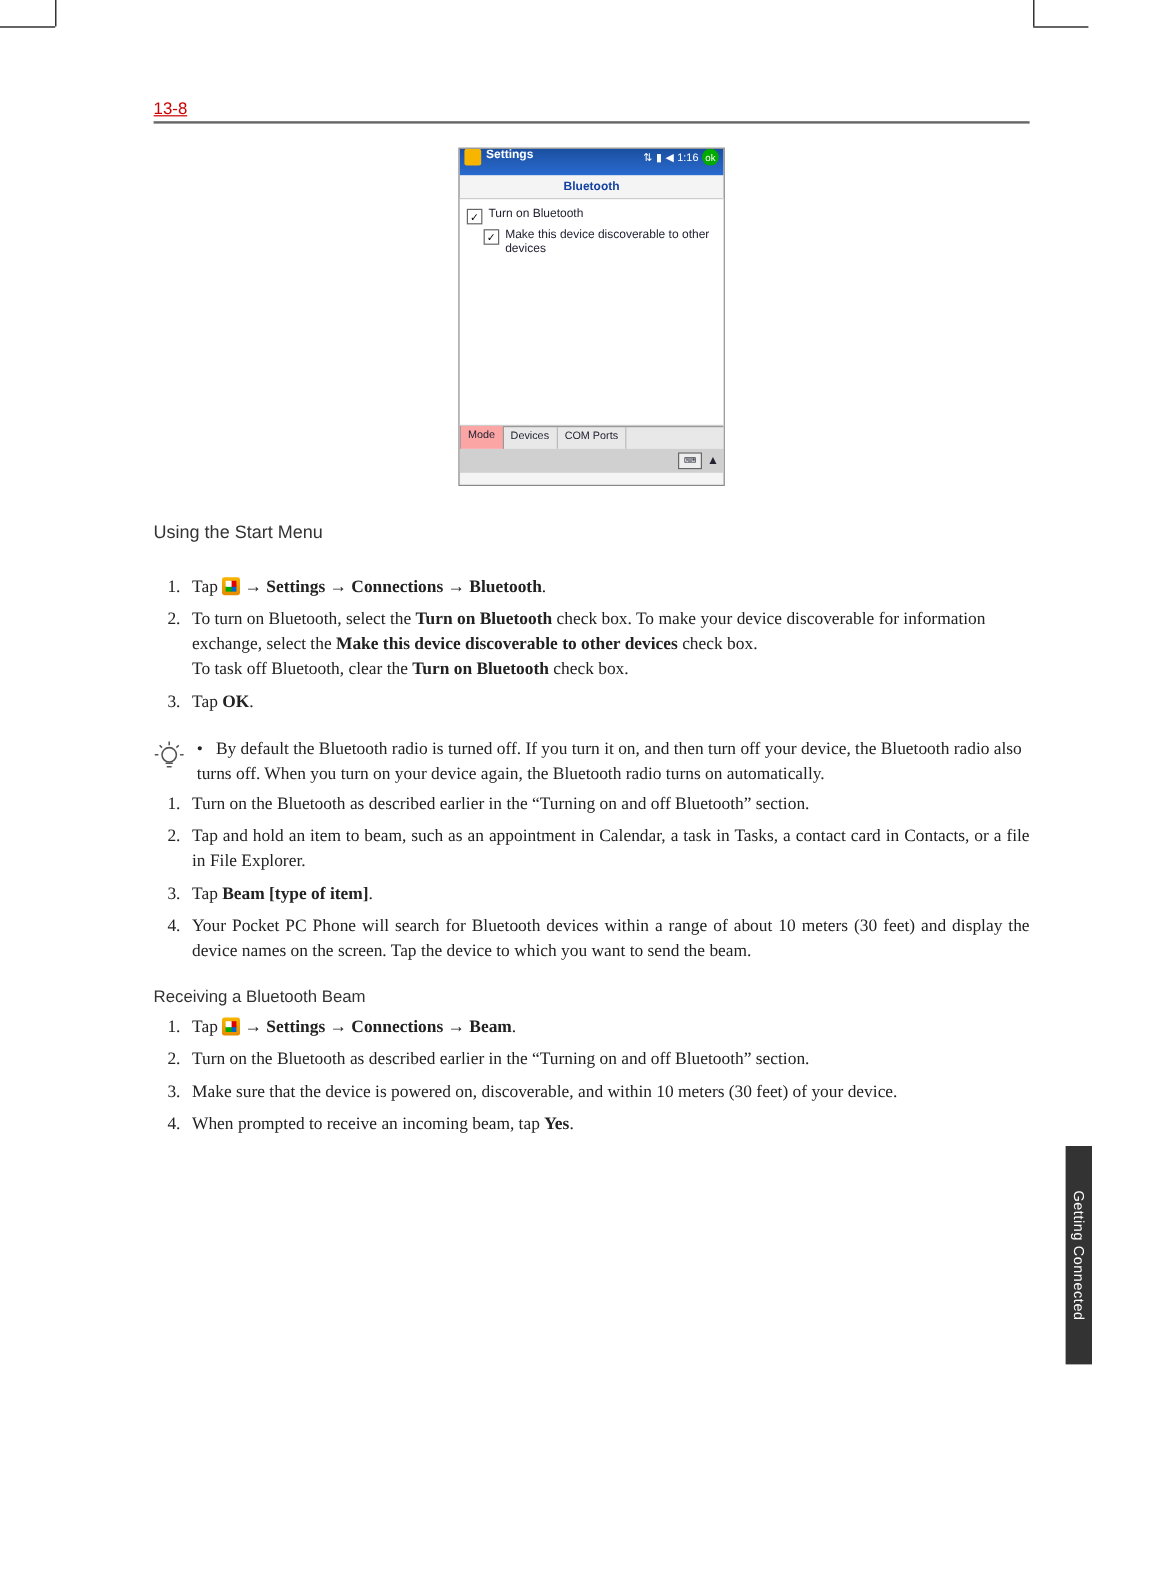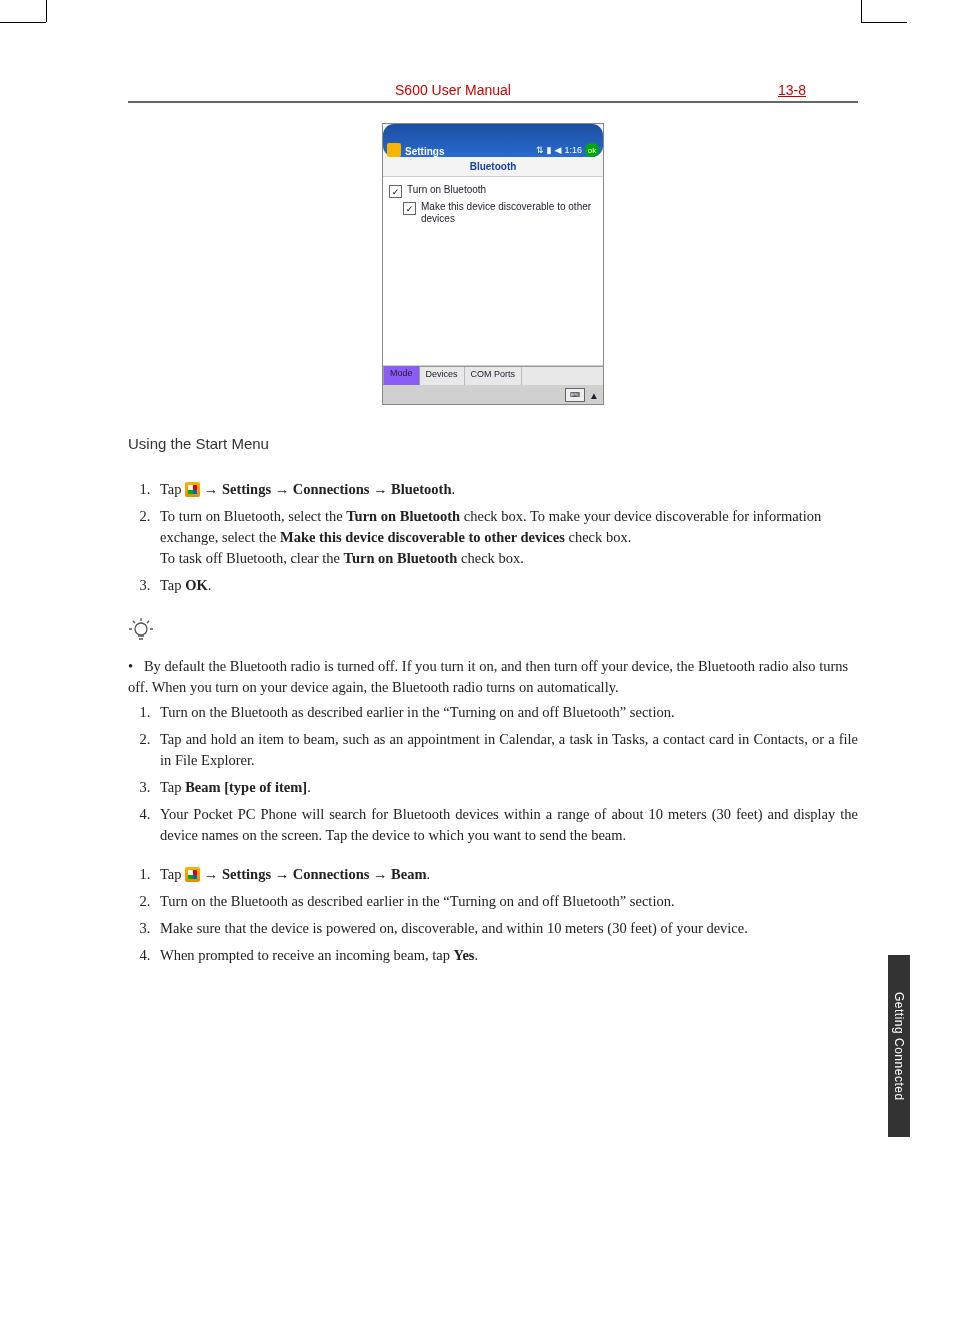--- a/index.html
+++ b/index.html
@@ -66,42 +66,41 @@
     height: 280px;
     margin: 16px auto 30px auto;
     border: 1px solid #888;
     background: #f4f4f4;
     font-family: Tahoma, Arial, sans-serif;
     font-size: 10px;
     color: #223;
     overflow: hidden;
   }
   .ss-titlebar {
-    height: 33px;
+    height: 22px;
     background: linear-gradient(#1a4fa0,#2a6bd0);
     color: #fff;
     display: flex;
-    align-items: flex-end;
+    align-items: flex-start;
     padding: 0 4px;
     gap: 4px;
-    border-radius: 11px;
   }
   .ss-start { width:14px; height:14px; background:#f7b500; border-radius:2px; display:flex; align-items:center; justify-content:center; font-size:9px; color:#c00;}
   .ss-title-text { font-weight:bold; }
   .ss-status-icons { margin-left:auto; display:flex; gap:3px; align-items:center; font-size:9px; }
   .ss-ok-circle { width:14px; height:14px; border-radius:50%; background:#0a0; color:#fff; display:flex; align-items:center; justify-content:center; font-size:8px;}
   .ss-subtitle { padding:4px 6px; color:#1342a0; font-weight:bold;text-align:center; }
   .ss-body { padding:4px 6px; background:#fff; height:180px; border-top:1px solid #ccc; border-bottom:1px solid #ccc;}
   .ss-check-row { display:flex; align-items:flex-start; gap:5px; margin:3px 0; }
   .ss-check-row.indent { margin-left:14px; }
   .ss-checkbox { width:11px; height:11px; border:1px solid #666; background:#fff; display:flex; align-items:center; justify-content:center; font-size:9px; color:#000; flex:0 0 auto; margin-top:1px;}
   .ss-check-label { line-height:1.2; }
   .ss-tabs { display:flex; border-top:1px solid #999; background:#e8e8e8; height:18px; font-size:9px;}
   .ss-tab { padding:2px 6px; border-right:1px solid #bbb; }
-  .ss-tab.active { background:#8b5cf6; border-top: none; margin-top:-1px; border-left:1px solid #999; border-right:1px solid #999;}
+  .ss-tab.active { background:#fca5a5; border-top: none; margin-top:-1px; border-left:1px solid #999; border-right:1px solid #999;}
   .ss-bottom { height:20px; background:#d0d0d0; display:flex; justify-content:flex-end; align-items:center; padding:0 4px; gap:4px;}
   .ss-kbd { width:18px; height:12px; border:1px solid #666; background:#eee; font-size:7px; display:flex; align-items:center; justify-content:center;}
 
   .section-heading {
     font-family: Arial, Helvetica, sans-serif;
     font-size: 15px;
     color: #333;
     margin: 16px 0 27px 0;
   }
   .subsection-heading {
@@ -126,21 +125,21 @@
   .start-icon::before{
     content:""; position:absolute; inset:3px; background:
       linear-gradient(#fff,#fff) left top/5px 5px no-repeat,
       linear-gradient(#d00,#d00) right top/5px 5px no-repeat,
       linear-gradient(#0a0,#0a0) left bottom/5px 5px no-repeat,
       linear-gradient(#06c,#06c) right bottom/5px 5px no-repeat;
   }
 
   .tip-block {
     display:flex; gap:10px; margin: 14px 0 4px 0;
-    font-size:14.5px; line-height:1.45;flex-direction:column;
+    font-size:14.5px; line-height:1.45;
   }
   .lightbulb-icon {
     flex: 0 0 auto;
     width:26px; height:30px; position:relative; margin-top:2px;
   }
   .lightbulb-icon svg { width:26px; height:30px; }
 
   .justify { text-align: justify; }
 
   .side-tab {
@@ -169,21 +168,20 @@
   <div class="cm-tl-h"></div>
     <div class="cm-tl-v"></div>
   <div class="cm-tr-h"></div>
     <div class="cm-tr-v"></div>
 </div>
 
 <div class="page">
 
   <div class="header-line">
     <div class="header-wrap">
-      <div class="header-title-slot">S600 User Manual</div>
       <div class="header-right-slot">13-8</div>
     </div>
   </div>
 
 
   <div class="screenshot">
     <div class="ss-titlebar">
       <span class="ss-start"></span>
       <span class="ss-title-text">Settings</span>
       <span class="ss-status-icons">
@@ -249,20 +247,21 @@
 
   <ol class="main-list">
     <li><span>Turn on the Bluetooth as described earlier in the “Turning on and off Bluetooth” section.</span></li>
     <li class="justify"><span>Tap and hold an item to beam, such as an appointment in Calendar, a task in Tasks, a contact card in Contacts, or a file in File Explorer.</span></li>
     <li>
       <span>Tap </span><span class="bold">Beam [type of item]</span><span>.</span>
     </li>
     <li class="justify"><span>Your Pocket PC Phone will search for Bluetooth devices within a range of about 10 meters (30 feet) and display the device names on the screen. Tap the device to which you want to send the beam.</span></li>
   </ol>
 
+  <div class="subsection-heading">Receiving a Bluetooth Beam</div>
 
   <ol class="main-list">
     <li>
       <span>Tap </span><span class="start-icon"></span><span class="bold"> → Settings → Connections → Beam</span><span>.</span>
     </li>
     <li><span>Turn on the Bluetooth as described earlier in the “Turning on and off Bluetooth” section.</span></li>
     <li><span>Make sure that the device is powered on, discoverable, and within 10 meters (30 feet) of your device.</span></li>
     <li>
       <span>When prompted to receive an incoming beam, tap </span><span class="bold">Yes</span><span>.</span>
     </li>

